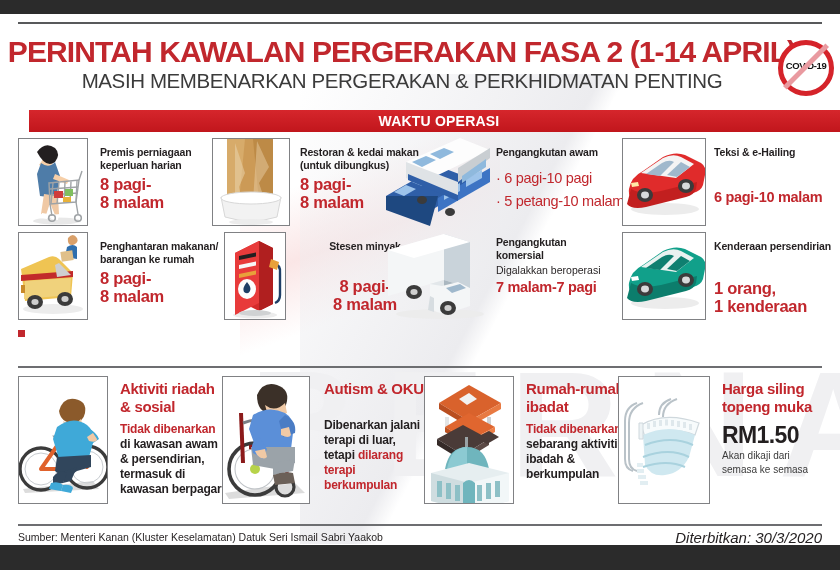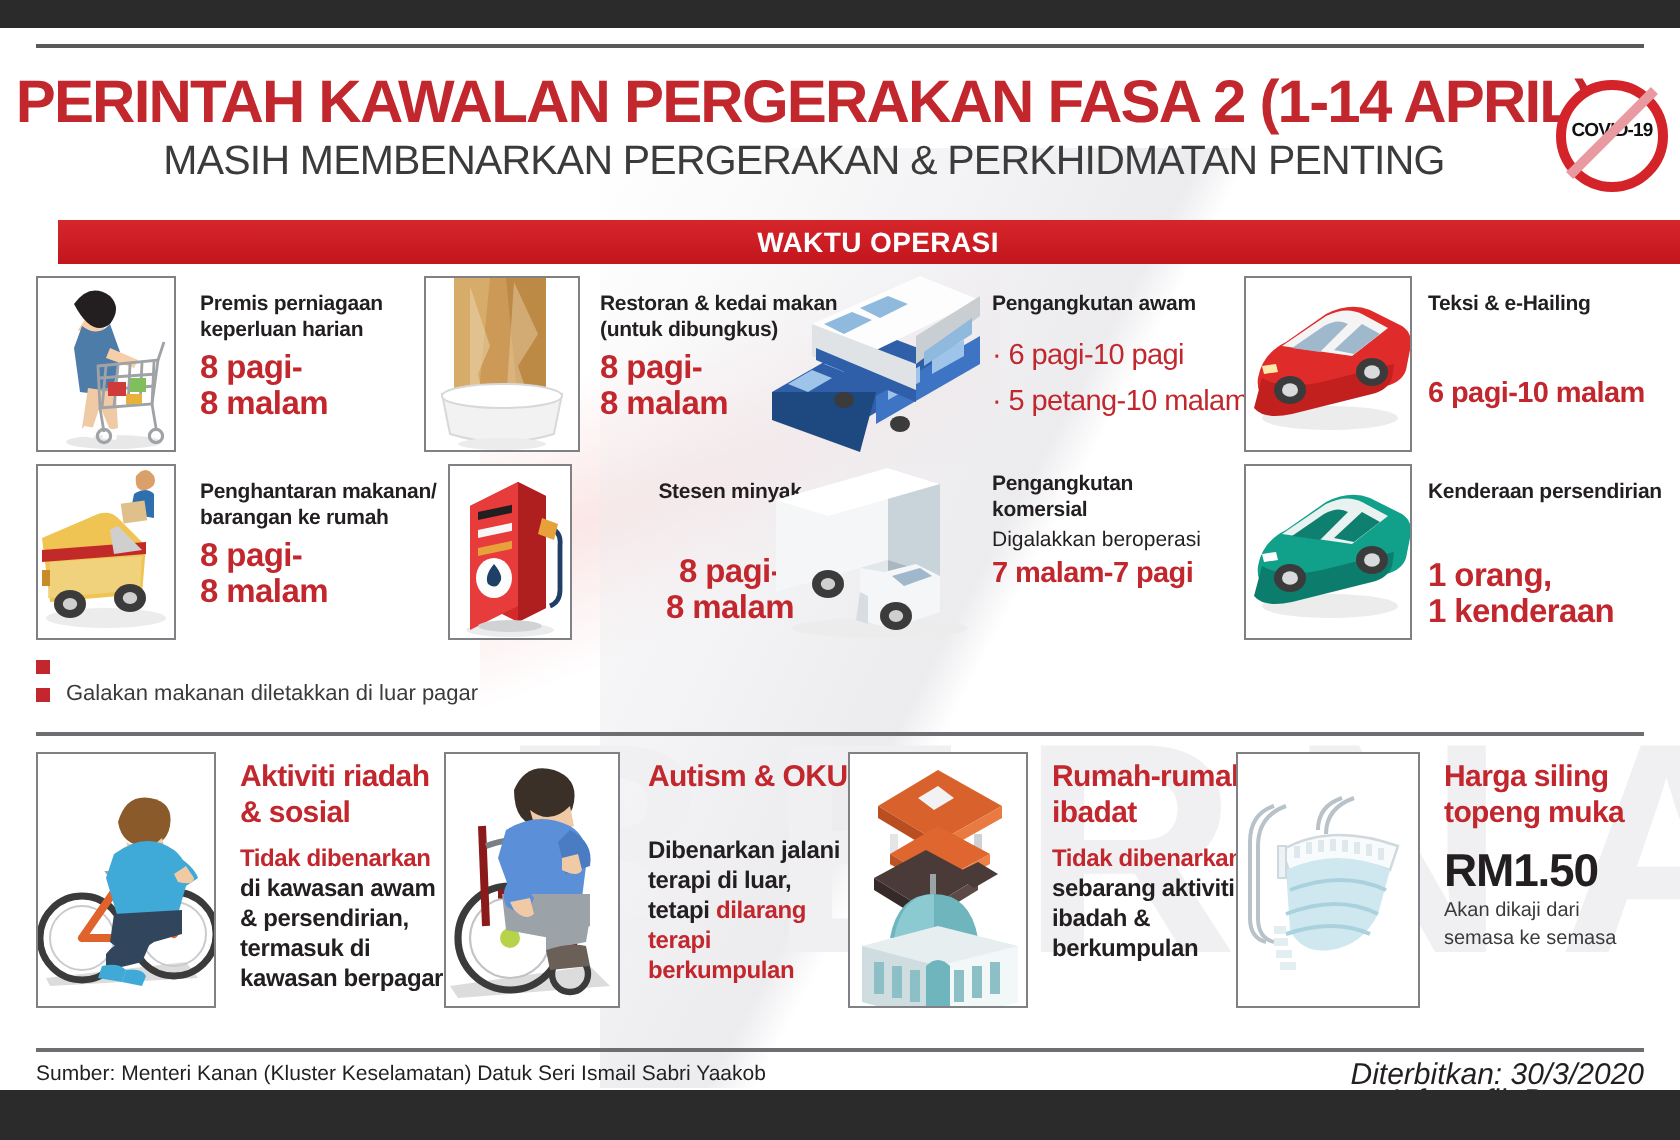--- a/index.html
+++ b/index.html
@@ -343,24 +343,20 @@
             <div class="lbl">Kenderaan persendirian</div>
             <div class="time" style="margin-top:26px;">1 orang,</div>
             <div class="time" style="margin-top:0">1 kenderaan</div>
           </div>
         </div>
       </div>
 
       <div class="notes">
         <div class="note-row">
           <span class="sq"></span>
-        </div>
-        <div class="note-row">
-          <span class="sq"></span>
-          <span class="note-tx">Galakan makanan diletakkan di luar pagar</span>
         </div>
       </div>
 
       <div class="divider div1"></div>
 
       <div class="bots">
 
         <div class="cell" style="left:18px; top:0;">
           <div class="thumb" style="left:0; top:0; width:90px; height:128px;">
             <svg width="90" height="128" viewBox="0 0 90 128">

